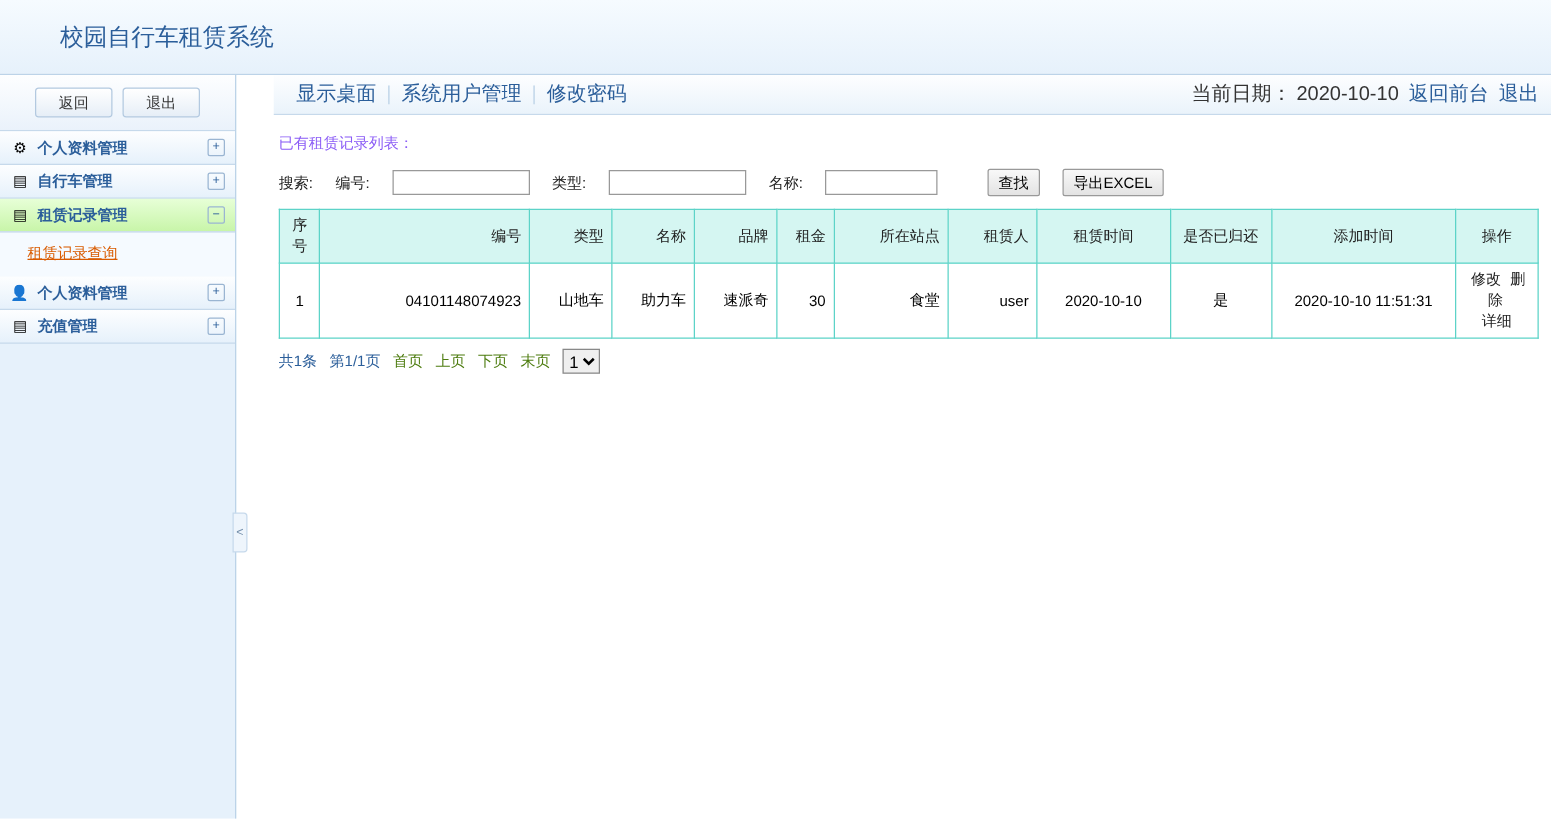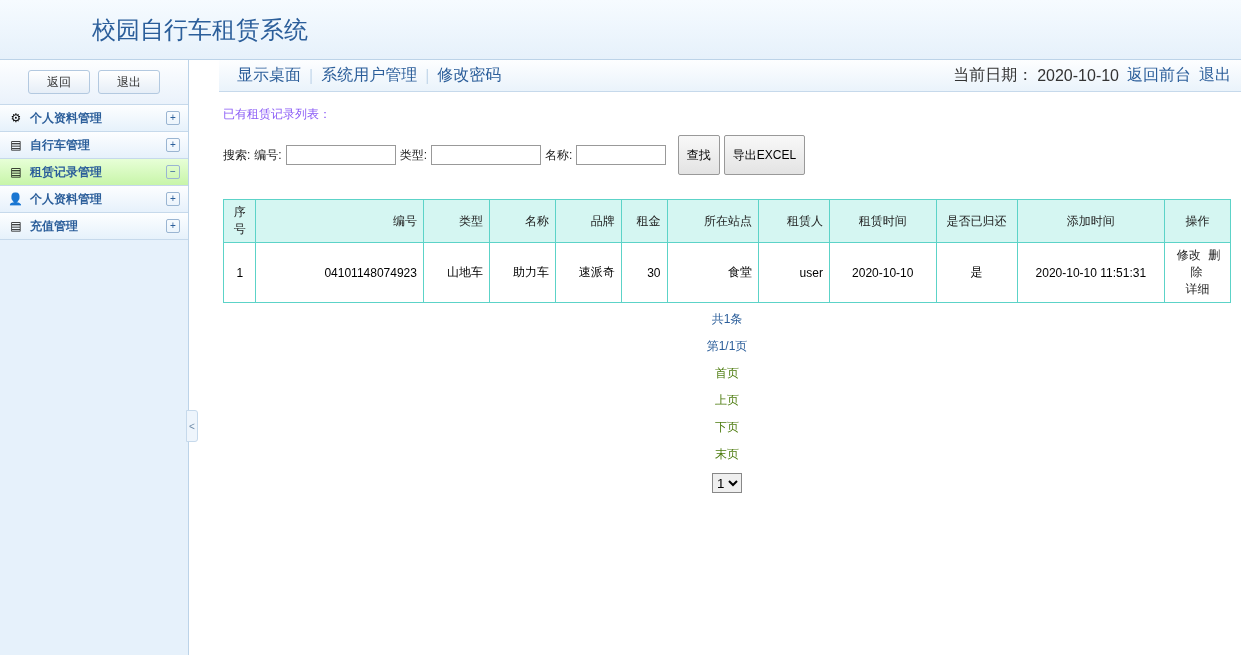--- a/index.html
+++ b/index.html
@@ -1,18 +1,18 @@
 <!DOCTYPE html>
 <html><head>
 <meta charset="utf-8">
 <style>
 * { box-sizing: border-box; margin: 0; padding: 0; }
 body { font-family: "Microsoft YaHei", SimSun, Arial, sans-serif; font-size: 12px; background: #fff; width: 1241px; height: 655px; overflow: hidden; }
 .header { height: 60px; background: linear-gradient(#f6fbff, #e6f1fb); border-bottom: 1px solid #bcd3e8; display: flex; align-items: center; padding-left: 48px; }
-.header-title { font-size: 24px; color: #2b5e9a; font-weight: normal; font-family: SimSun, serif; margin-left: 44px; }
+.header-title { font-size: 19px; color: #2b5e9a; font-weight: normal; font-family: SimSun, serif; }
 .container { display: flex; height: calc(655px - 60px); }
 .sidebar { width: 189px; background: #e6f1fb; border-right: 1px solid #bcd3e8; display: flex; flex-direction: column; position: relative; }
 .top-buttons { display: flex; justify-content: center; gap: 8px; padding: 10px 6px; border-bottom: 1px solid #c6d9eb; background: linear-gradient(#fdfeff, #eaf2fb); }
 .top-btn { width: 62px; height: 24px; background: linear-gradient(#ffffff,#e6eef7); border: 1px solid #b3c9e0; border-radius: 3px; color: #333; cursor: pointer; font-size: 12px; }
 .menu { flex: 0 0 auto; }
 .menu-item { display: flex; align-items: center; height: 27px; padding: 0 8px; background: linear-gradient(#fdfeff,#e6f1fb); border-bottom: 1px solid #c6d9eb; cursor: pointer; position: relative; }
 .menu-item.active { background: linear-gradient(#e7ffd7, #c8f5a9); }
 .menu-icon { width: 16px; height: 16px; margin-right: 6px; display: inline-flex; align-items: center; justify-content: center; }
 .menu-label { color: #2b5e9a; font-weight: bold; flex: 1; }
 .menu-toggle { width: 14px; height: 14px; border: 1px solid #9ab5d2; border-radius: 2px; display: flex; align-items: center; justify-content: center; color: #2b5e9a; font-size: 10px; line-height: 1; }
@@ -22,30 +22,30 @@
 .collapse-handle { position: absolute; right: -10px; top: 350px; width: 12px; height: 32px; background: #eef5fc; border: 1px solid #c6d9eb; border-radius: 0 3px 3px 0; display: flex; align-items: center; justify-content: center; color: #6f8ba8; cursor: pointer; font-size: 10px; }
 .main { flex: 1; display: flex; flex-direction: column; padding-left: 30px; }
 .topbar { height: 32px; display: flex; align-items: center; border-bottom: 1px solid #c6d9eb; background: linear-gradient(#fdfeff,#eaf3fb); padding: 0 10px; font-size: 16px; }
 .topbar-link { color: #2b5e9a; cursor: pointer; padding: 0 8px; }
 .topbar-sep { color: #c6d9eb; }
 .topbar-right { margin-left: auto; color: #333; display: flex; align-items: center; gap: 4px; }
 .topbar-right .lbl { color: #333; }
 .topbar-right .lnk { color: #2b5e9a; cursor: pointer; margin-left: 4px; }
 .content { padding: 14px 10px 10px 4px; }
 .content-title { margin-bottom: 12px; color: #8b5cf6; }
-.search-row { display: flex; align-items: center; gap: 4px; margin-bottom: 24px; }
+.search-row { display: flex; align-items: center; gap: 18px; margin-bottom: 10px; }
 .search-row label { color: #222; }
 .search-row input[type=text] { height: 20px; border: 1px solid #999; width: 110px; padding: 0 3px; }
-.btn { height: 40px; background: linear-gradient(#f8f8f8,#e3e3e3); border: 1px solid #999; border-radius: 2px; padding: 0 8px; cursor: pointer; font-size: 12px; text-align: right; }
+.btn { height: 22px; background: linear-gradient(#f8f8f8,#e3e3e3); border: 1px solid #999; border-radius: 2px; padding: 0 8px; cursor: pointer; font-size: 12px; text-align: right; }
 table.data { border-collapse: collapse; width: 100%; max-width: 1040px; border: 1px solid #5cd3c8; }
 table.data th, table.data td { border: 1px solid #5cd3c8; padding: 4px 6px; text-align: right; font-size: 12px; height: 26px; }
 table.data th { background: #d5f6f2; color: #222; font-weight: normal; }
 table.data td.center { text-align: center; }
 .ops a { color: #222; cursor: pointer; margin: 0 2px; }
-.pager { margin-top: 8px; display: flex; align-items: center; gap: 10px; color: #2b5e9a; flex-direction: column; }
+.pager { margin-top: 8px; display: flex; align-items: center; gap: 10px; color: #2b5e9a; }
 .pager a { color: #4d7c0f; cursor: pointer; }
 .pager select { border: 1px solid #888; height: 20px; }
 </style>
 </head>
 <body>
 
 <div class="header">
   <div class="header-title">校园自行车租赁系统</div>
 </div>
 
@@ -63,20 +63,25 @@
       </div>
       <div class="menu-item">
         <span class="menu-icon">▤</span>
         <span class="menu-label">自行车管理</span>
         <span class="menu-toggle">+</span>
       </div>
       <div class="menu-item active">
         <span class="menu-icon">▤</span>
         <span class="menu-label">租赁记录管理</span>
         <span class="menu-toggle">−</span>
+      </div>
+      <div class="submenu">
+        <div class="submenu-item">
+          <a>租赁记录查询</a>
+        </div>
       </div>
       <div class="menu-item">
         <span class="menu-icon">👤</span>
         <span class="menu-label">个人资料管理</span>
         <span class="menu-toggle">+</span>
       </div>
       <div class="menu-item">
         <span class="menu-icon">▤</span>
         <span class="menu-label">充值管理</span>
         <span class="menu-toggle">+</span>

